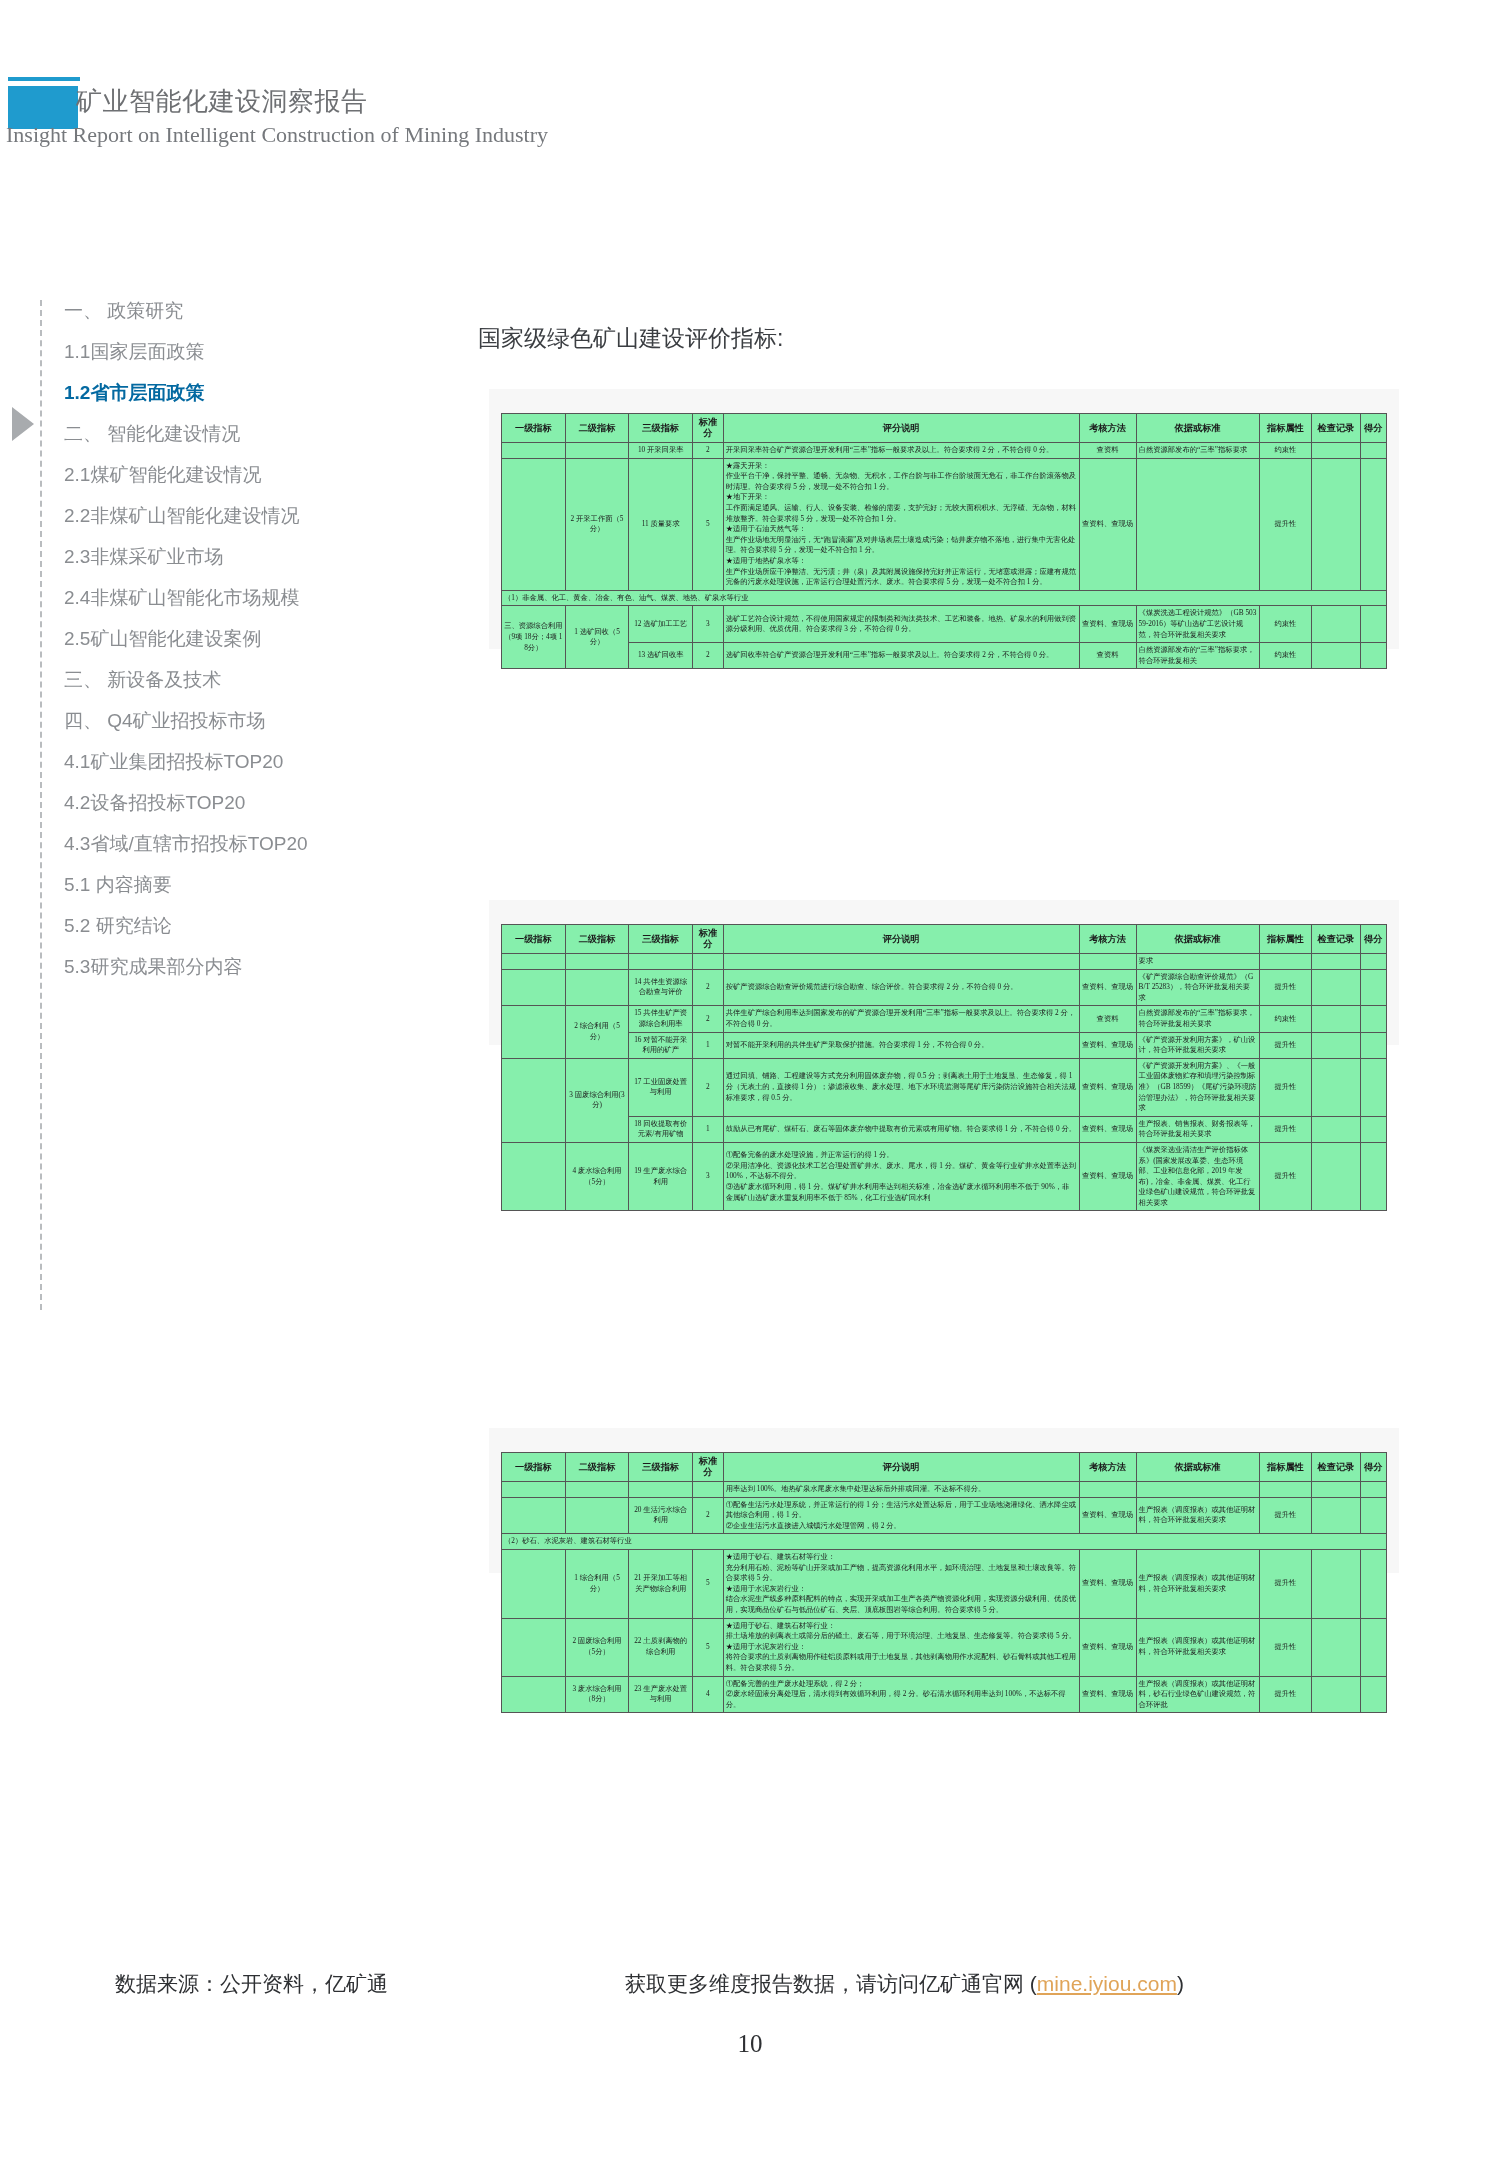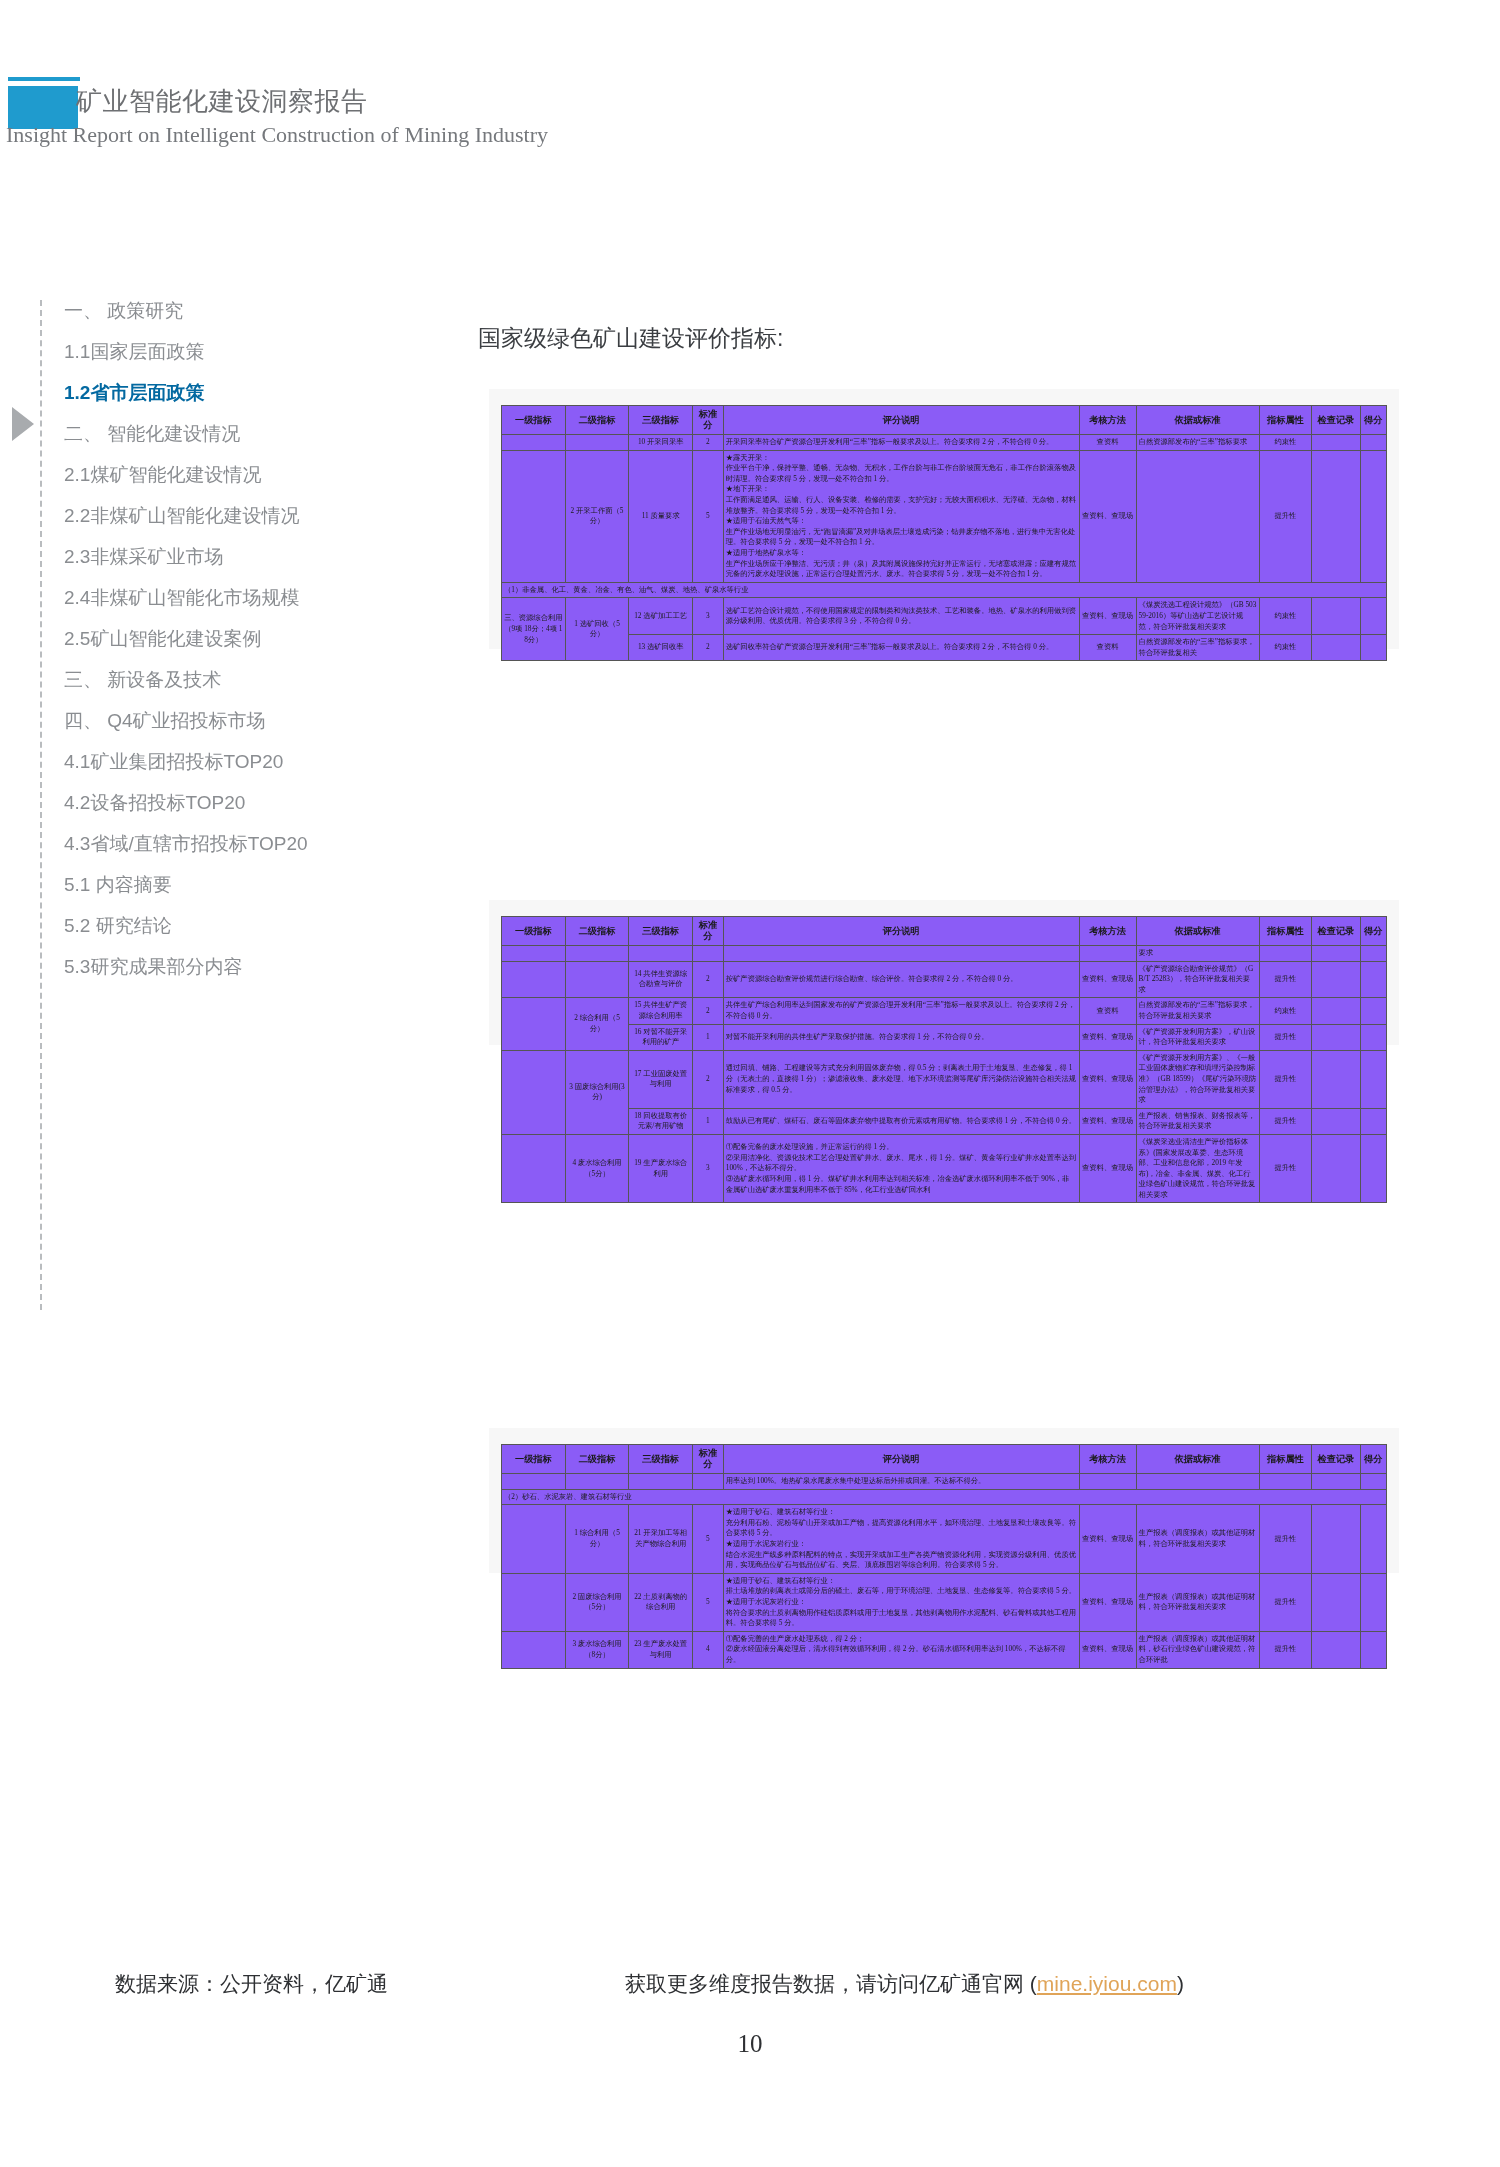--- a/index.html
+++ b/index.html
@@ -107,22 +107,22 @@
     box-sizing: border-box;
   }
   #tbl1 { left: 489px; top: 389px; width: 910px; height: 260px; }
   #tbl2 { left: 489px; top: 900px; width: 910px; height: 145px; }
   #tbl3 { left: 489px; top: 1428px; width: 910px; height: 145px; }
 
   table.grid {
     border-collapse: collapse;
     table-layout: fixed;
     width: 886px;
-    margin: 8px auto;
-    background: #8b5cf6;
+    margin: 16px auto;
+    background: #86efac;
   }
   table.grid td, table.grid th {
     border: 1px solid #555;
     font-size: 7.3px;
     line-height: 10.6px;
     color: #1b1b1b;
     padding: 2px 2px;
     vertical-align: middle;
     font-family: "Liberation Serif", "DejaVu Serif", serif;
     word-break: break-all;
@@ -454,20 +454,33 @@
       <td class="c"></td>
       <td class="c"></td>
       <td class="l" style="vertical-align:top">用率达到 100%。地热矿泉水尾废水集中处理达标后外排或回灌。不达标不得分。</td>
       <td class="c"></td>
       <td class="l"></td>
       <td class="c"></td>
       <td class="c"></td>
       <td class="c"></td>
     </tr>
     <tr>
+      <td class="c"></td>
+      <td class="c"></td>
+      <td class="c">20 生活污水综合利用</td>
+      <td class="c">2</td>
+      <td class="l" style="white-space:pre-line">①配备生活污水处理系统，并正常运行的得 1 分；生活污水处置达标后，用于工业场地浇灌绿化、洒水降尘或其他综合利用，得 1 分。
+②企业生活污水直接进入城镇污水处理管网，得 2 分。</td>
+      <td class="c">查资料、查现场</td>
+      <td class="l">生产报表（调度报表）或其他证明材料，符合环评批复相关要求</td>
+      <td class="c">提升性</td>
+      <td class="c"></td>
+      <td class="c"></td>
+    </tr>
+    <tr>
       <td class="sec" colspan="10">（2）砂石、水泥灰岩、建筑石材等行业</td>
     </tr>
     <tr>
       <td class="c"></td>
       <td class="c">1 综合利用（5分）</td>
       <td class="c">21 开采加工等相关产物综合利用</td>
       <td class="c">5</td>
       <td class="l" style="white-space:pre-line">★适用于砂石、建筑石材等行业：
 充分利用石粉、泥粉等矿山开采或加工产物，提高资源化利用水平，如环境治理、土地复垦和土壤改良等。符合要求得 5 分。
 ★适用于水泥灰岩行业：

